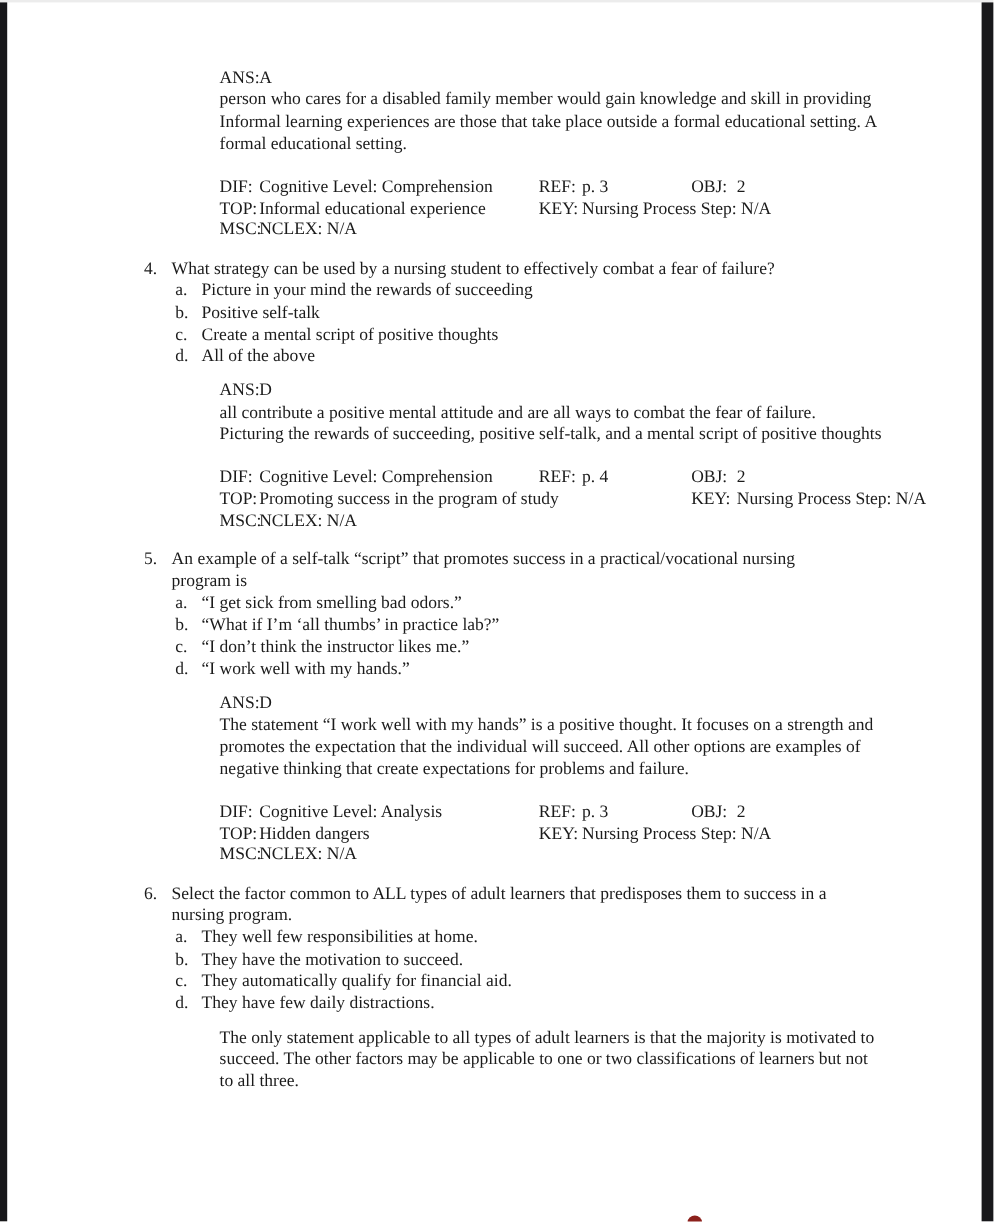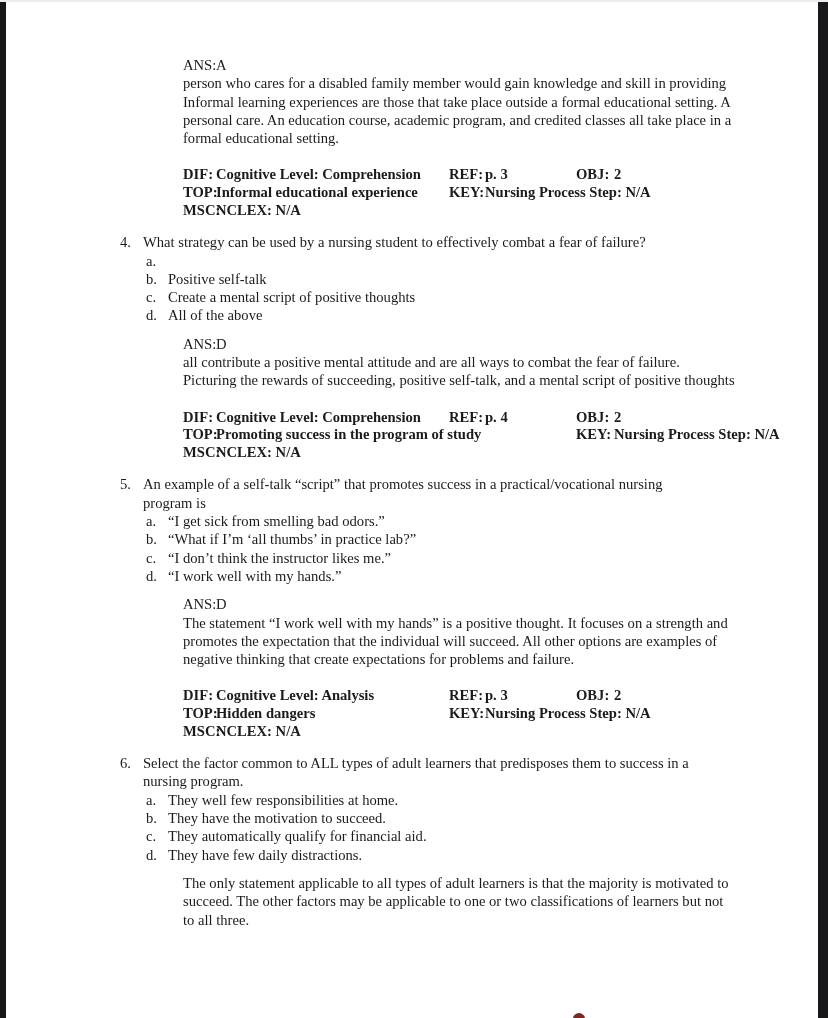--- a/index.html
+++ b/index.html
@@ -19,21 +19,21 @@
   }
   .line{white-space:nowrap;}
 
   
   .answer{margin-top:10px;margin-left:40px;}
   .answer:first-child{margin-top:0;}
   .ans-line{white-space:nowrap;}
   .ans-line .lab{display:inline-block;width:33px;}
 
   
-  .meta{margin-top:18px;font-weight:bold;}
+  .meta{margin-top:18px;}
   .meta-row{position:relative;height:17.6px;white-space:nowrap;}
   .meta-row span{position:absolute;top:0;}
   .p0{left:0;} .p33{left:33px;} .p262{left:266px;text-align:right;} .p302{left:302px;}
   .p393{left:393px;} .p431{left:431px;}
 
   
   .question{margin-top:15px;position:relative;}
   .qnum{position:absolute;left:-23px;top:0;}
   .opt{display:flex;}
   .opt-letter{width:22px;padding-left:3px;flex:none;}
@@ -52,21 +52,20 @@
 
 <div class="content">
 
   <div class="answer">
     <div class="ans-line">
       <span class="lab">ANS:</span><span>A</span>
     </div>
     <div>
       <div class="line">person who cares for a disabled family member would gain knowledge and skill in providing</div>
       <div class="line">Informal learning experiences are those that take place outside a formal educational setting. A</div>
-      <div class="line">personal care. An education course, academic program, and credited classes all take place in a</div>
       <div class="line">formal educational setting.</div>
     </div>
     <div class="meta">
       <div class="meta-row">
         <span class="p0">DIF:</span>
         <span class="p33">Cognitive Level: Comprehension</span>
         <span class="p262">REF:</span>
         <span class="p302">p. 3</span>
         <span class="p393">OBJ:</span>
         <span class="p431">2</span>
@@ -82,20 +81,21 @@
         <span class="p33">NCLEX: N/A</span>
       </div>
     </div>
   </div>
 
   <div class="question">
     <span class="qnum">4.</span>
     <div class="line">What strategy can be used by a nursing student to effectively combat a fear of failure?</div>
     <div class="opt">
       <span class="opt-letter">a.</span>
+      <span class="line">Picture in your mind the rewards of succeeding</span>
     </div>
     <div class="opt">
       <span class="opt-letter">b.</span>
       <span class="line">Positive self-talk</span>
     </div>
     <div class="opt">
       <span class="opt-letter">c.</span>
       <span class="line">Create a mental script of positive thoughts</span>
     </div>
     <div class="opt">

